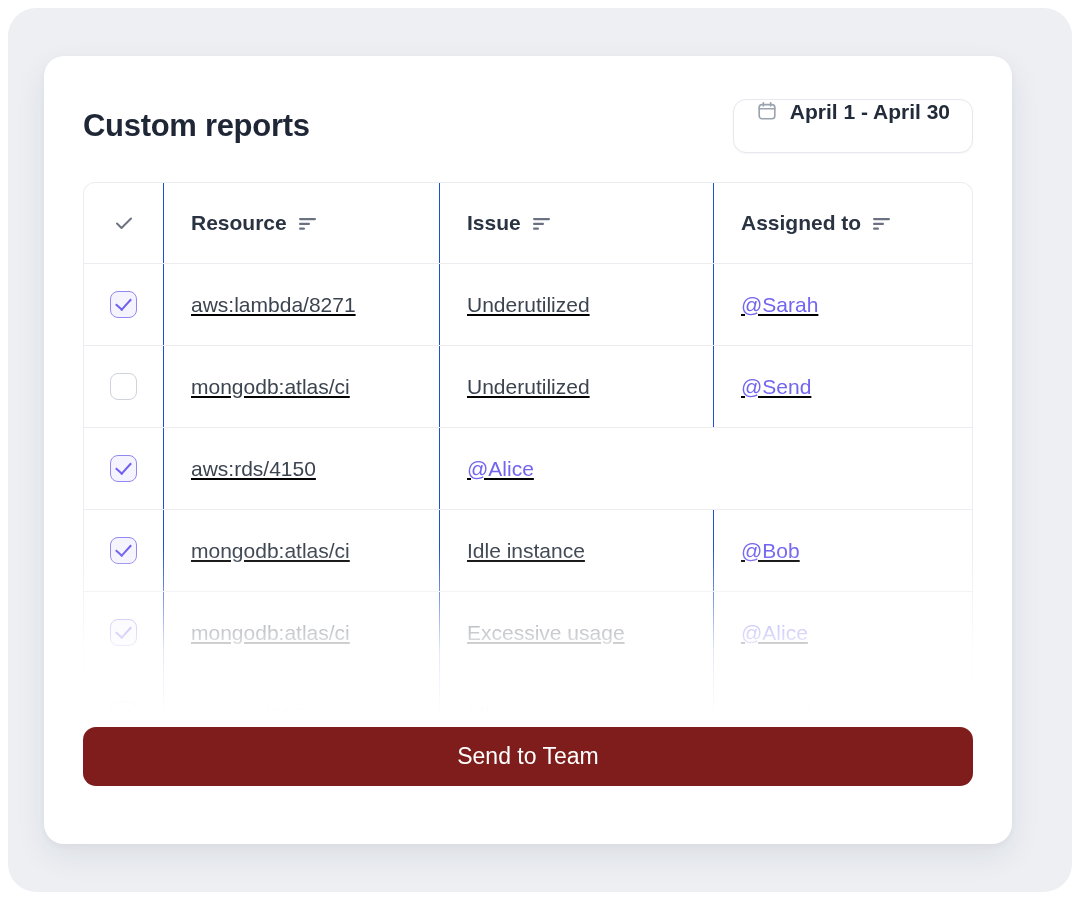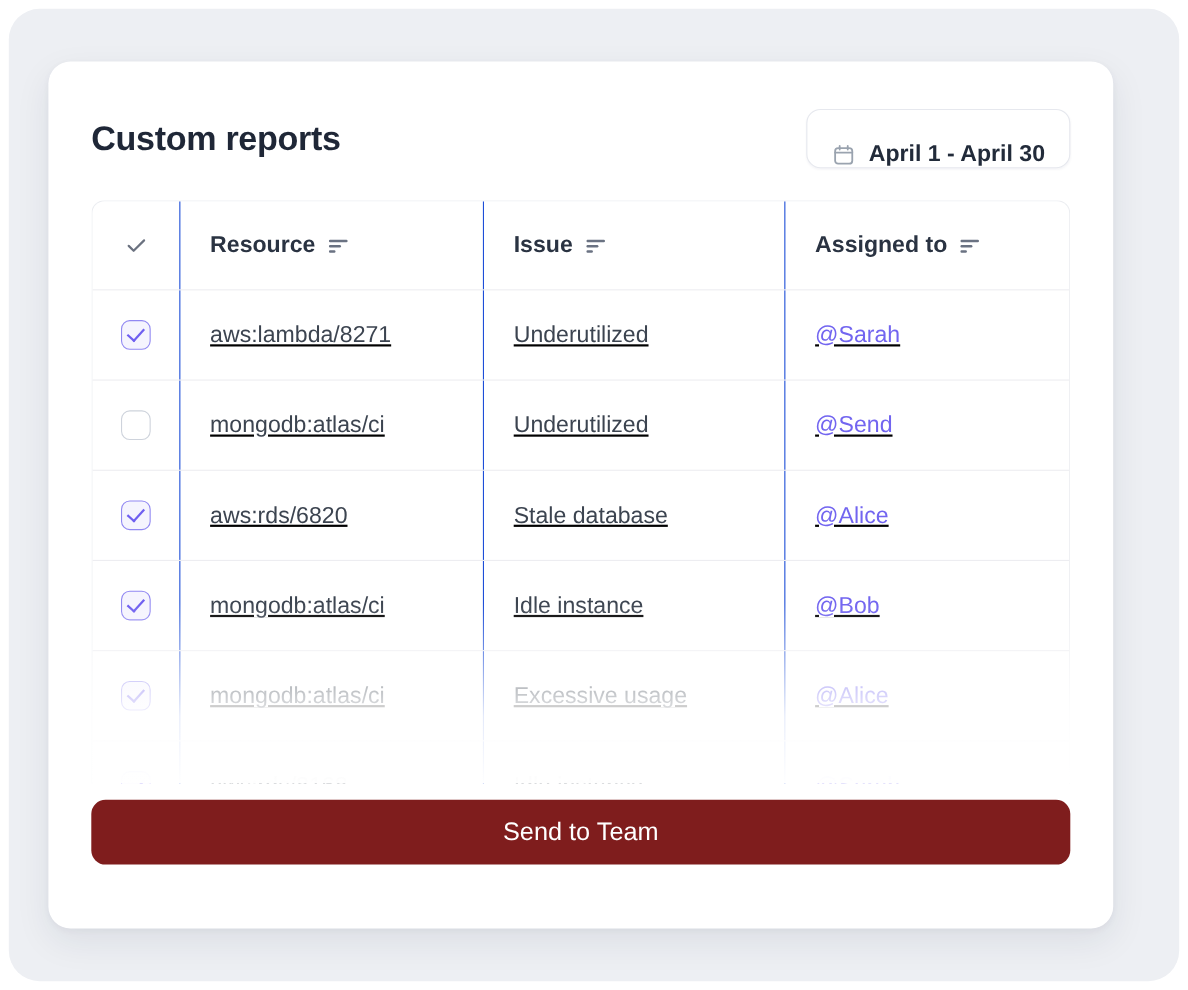--- a/index.html
+++ b/index.html
@@ -33,21 +33,21 @@
     height: 98px;
   }
   .card-title {
     font-size: 31px;
     font-weight: 700;
     color: #1f2737;
     letter-spacing: -0.3px;
   }
   .date-btn {
     display: flex;
-    align-items: flex-end;
+    align-items: flex-start;
     gap: 12px;
     height: 54px;
     padding: 0 22px;
     background: #ffffff;
     border: 1px solid #e6e8ee;
     border-radius: 13px;
     box-shadow: 0 1px 2px rgba(25,35,65,0.04);
     cursor: pointer;
   }
   .date-btn .label {
@@ -219,22 +219,21 @@
           </div>
         <div class="cell">mongodb:atlas/ci</div>
         <div class="cell">Underutilized</div>
         <div class="cell mention">@Send</div>
       </div>
 
       <div class="tr body">
         <div class="cell center">
             <span class="checkbox checked"></span>
           </div>
-        <div class="cell">aws:rds/6820</div>
-        <div class="cell">Stale database</div>
+        <div class="cell">aws:rds/4150</div>
         <div class="cell mention">@Alice</div>
       </div>
 
       <div class="tr body">
         <div class="cell center">
             <span class="checkbox checked"></span>
           </div>
         <div class="cell">mongodb:atlas/ci</div>
         <div class="cell">Idle instance</div>
         <div class="cell mention">@Bob</div>

